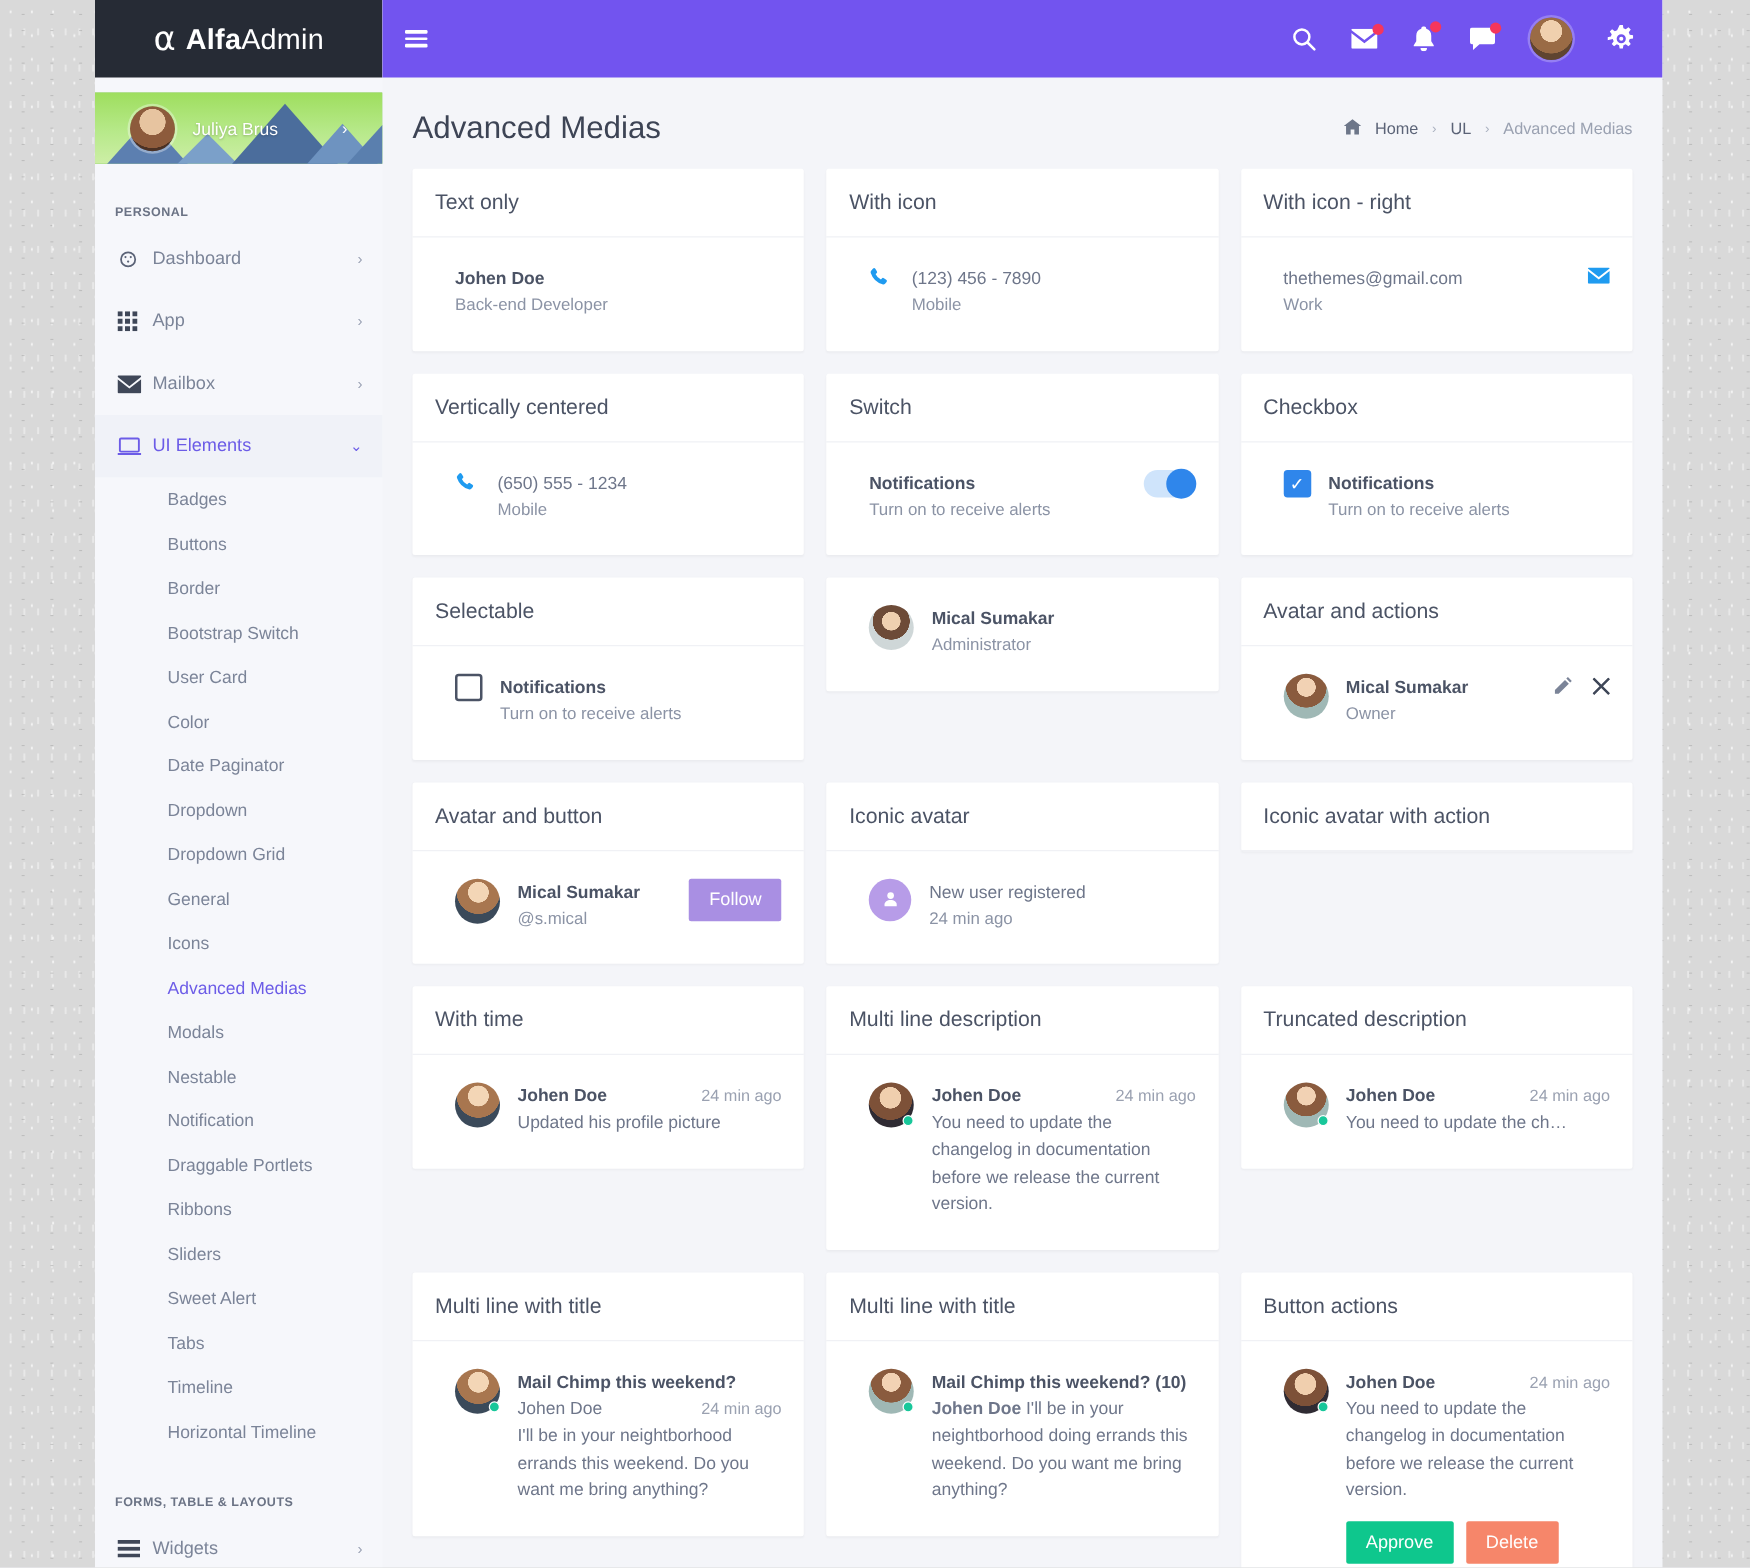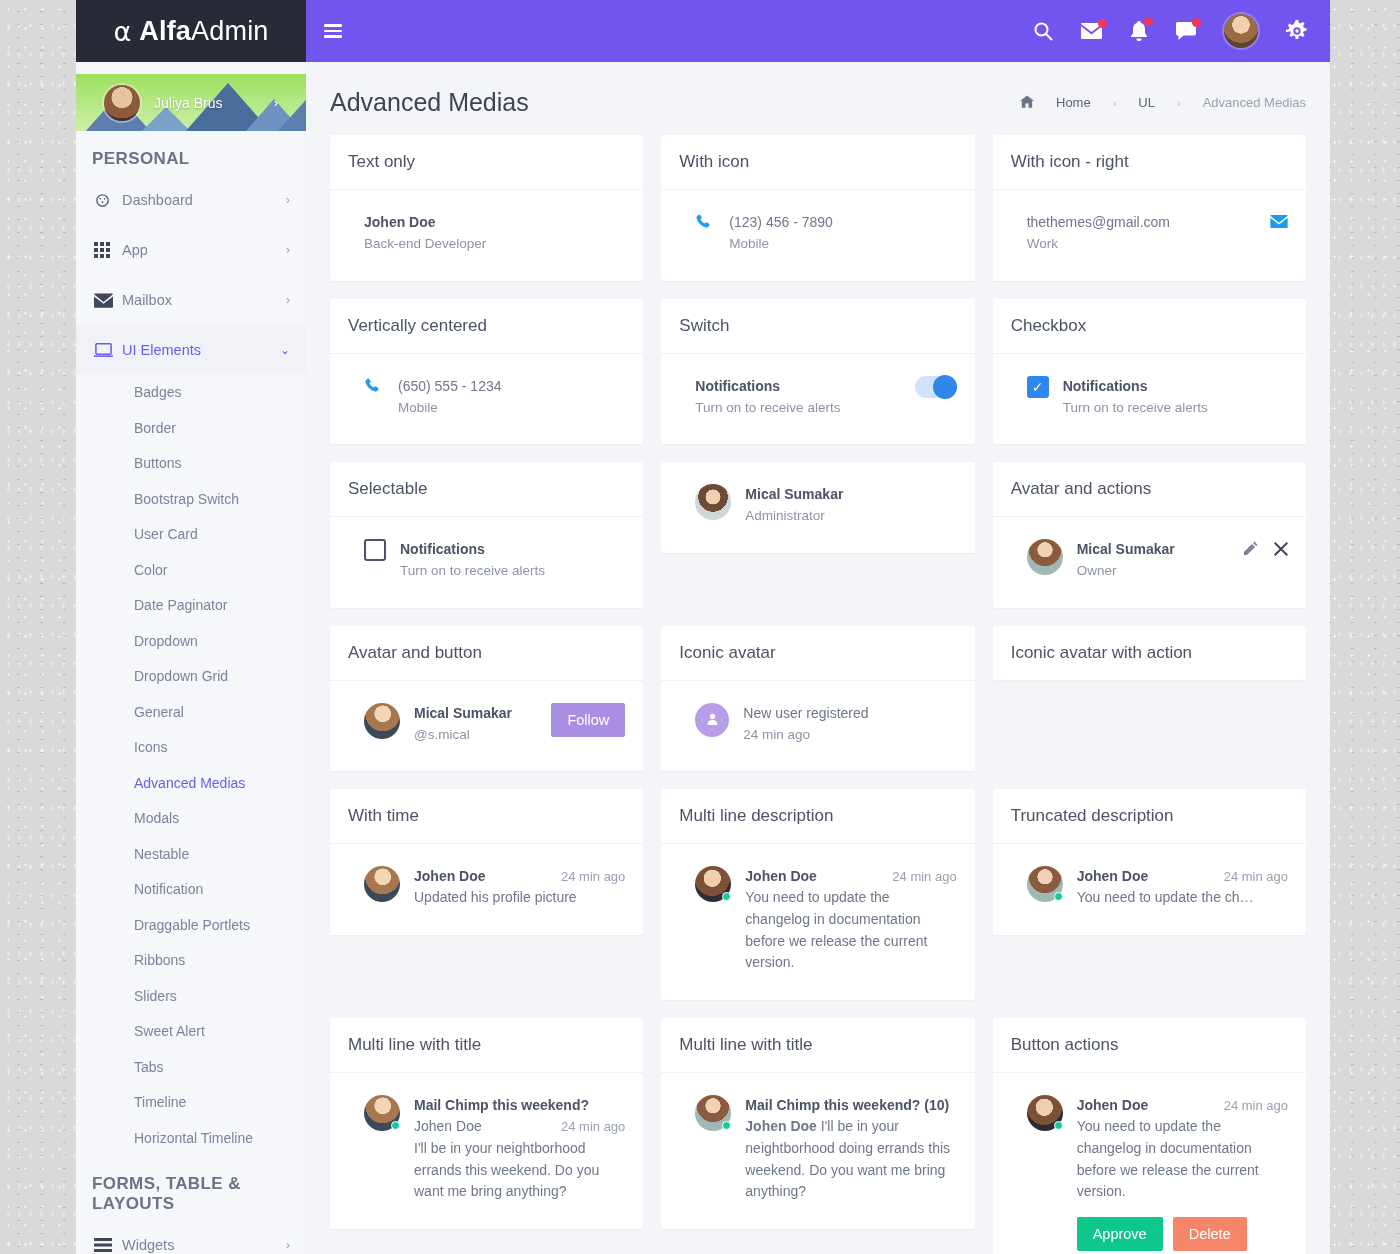--- a/index.html
+++ b/index.html
@@ -35,21 +35,21 @@
     width: 230px; height: 100%;
     background: #f6f7fb;
     overflow: hidden;
   }
   .brand {
     height: 62px; background: #262b35;
     display: flex; align-items: center; justify-content: center;
     gap: 8px;
   }
   .brand-logo { color:#fff; font-size: 27px; line-height: 1; font-family:"DejaVu Sans", sans-serif;}
-  .brand-text { font-size: 27px; color: #fff; letter-spacing: .2px; }
+  .brand-text { font-size: 23px; color: #fff; letter-spacing: .2px; }
   .brand-text b { font-weight: 700; }
   .brand-text span { font-weight: 400; }
 
   .profile {
     position: relative; height: 57px;
     background: linear-gradient(#8cc63f00,#00000000), #7ec94f;
     overflow: hidden;
     display: flex; align-items: center; padding: 0 28px; margin-top: 12px;
   }
   .profile .mountains {
@@ -66,22 +66,22 @@
   .profile-av {
     position: relative; width: 36px; height: 36px; border-radius: 50%;
     overflow: hidden; flex: none;
     background: radial-gradient(circle at 50% 35%, #e7c4a0 0 35%, #8d5b3c 36% 70%, #4b3124 71%);
     box-shadow: 0 0 0 2px rgba(255,255,255,.35);
   }
   .profile-name { position:relative; color:#fff; font-size:14px; margin-left:14px; flex:1; text-shadow:0 1px 2px rgba(0,0,0,.25); }
   .profile-caret { position:relative; color:#fff; font-size:13px; }
 
   .menu-section {
-    padding: 18px 0 6px 16px;
-    font-size: 17px; font-weight: 700; color: #6b7385;
+    padding: 34px 0 6px 16px;
+    font-size: 10px; font-weight: 700; color: #6b7385;
     letter-spacing: .4px;
   }
   .menu-item {
     display:flex; align-items:center; height:50px;
     padding: 0 16px 0 18px; color:#7b8498; font-size:14.5px; cursor:pointer;
   }
   .menu-item .mi-icon { width: 28px; flex:none; color:#5d6craft; display:flex; align-items:center;}
   .mi-icon svg { display:block; }
   .menu-item .mi-label { flex:1; }
   .menu-item .mi-caret { font-size:12px; color:#9aa2b4; }
@@ -112,21 +112,21 @@
   .tb-avatar {
     width:34px;height:34px;border-radius:50%;
     background: radial-gradient(circle at 50% 32%, #f0d0ae 0 30%, #9a6b45 31% 62%, #5f4430 63%);
     cursor:pointer; box-shadow:0 0 0 2px rgba(255,255,255,.25);
   }
 
   
   #content { position:absolute; left:230px; top:62px; right:0; bottom:0; overflow:hidden; }
   .page-head { display:flex; align-items:center; padding: 26px 24px 18px 24px; }
   .page-title { font-size:25px; color:#3d4455; font-weight:400; }
-  .breadcrumb { margin-left:auto; display:flex; align-items:center; gap:22px; font-size:13px; color:#8b93a5; }
+  .breadcrumb { margin-left:auto; display:flex; align-items:center; gap:11px; font-size:13px; color:#8b93a5; }
   .breadcrumb .bc-link { color:#5b6377; cursor:pointer; }
   .breadcrumb .bc-sep { color:#aab1c0; font-size:11px; }
   .breadcrumb .bc-current { color:#9aa1b1; }
 
   .grid { display:grid; grid-template-columns: repeat(3, 1fr); gap: 18px; padding: 0 24px 24px 24px; align-items:start; }
   .card { background:#fff; border-radius:2px; box-shadow:0 1px 2px rgba(0,0,0,.04); }
   .card-head { padding: 17px 18px; font-size:17px; color:#4b5365; border-bottom:1px solid #f0f1f5; font-weight:400; }
   .card-body { padding: 22px 18px 26px 34px; }
 
   .media { display:flex; align-items:flex-start; }
@@ -248,22 +248,22 @@
             <rect x="2" y="1.5" width="16" height="11" rx="1"></rect>
             <line x1="0" y1="14.5" x2="20" y2="14.5"></line>
           </svg>
       </span>
       <span class="mi-label">UI Elements</span>
       <span class="mi-caret">⌄</span>
     </div>
 
     <div class="submenu">
       <a class="sub-item">Badges</a>
+      <a class="sub-item">Buttons</a>
       <a class="sub-item">Border</a>
-      <a class="sub-item">Buttons</a>
       <a class="sub-item">Bootstrap Switch</a>
       <a class="sub-item">User Card</a>
       <a class="sub-item">Color</a>
       <a class="sub-item">Date Paginator</a>
       <a class="sub-item">Dropdown</a>
       <a class="sub-item">Dropdown Grid</a>
       <a class="sub-item">General</a>
       <a class="sub-item">Icons</a>
       <a class="sub-item active">Advanced Medias</a>
       <a class="sub-item">Modals</a>

